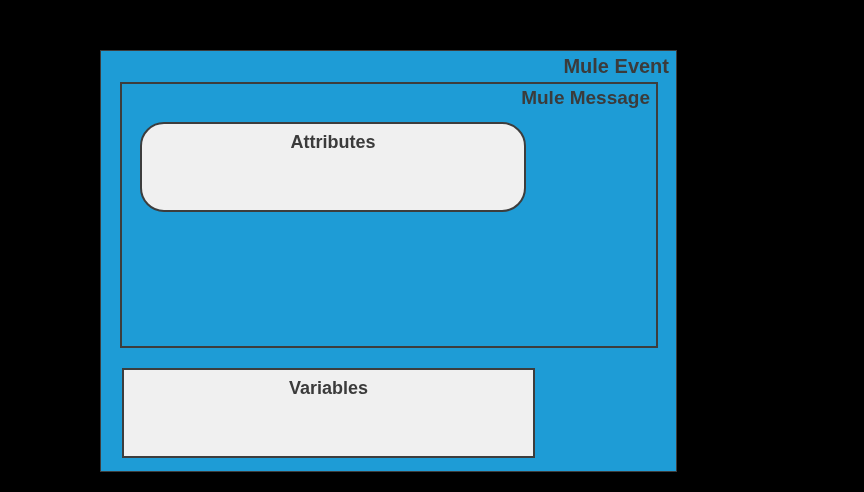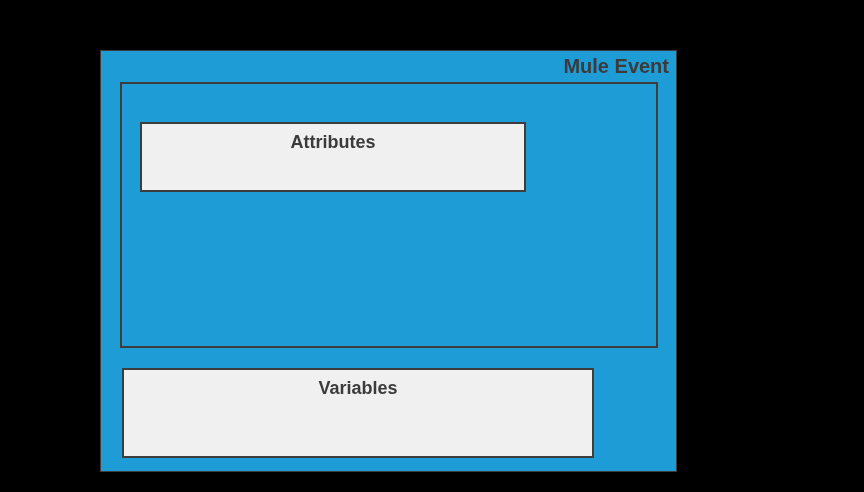--- a/index.html
+++ b/index.html
@@ -67,35 +67,36 @@
     display: block;
     margin-top: 8px;
     font-size: 18px;
     font-weight: bold;
     color: var(--text);
   }
   .attributes-box {
     left: 18px;
     top: 38px;
     width: 386px;
-    height: 70px;
+    height: 90px;
     background: var(--box-fill);
+    border-radius: 24px;
   }
   .payload-box {
     left: 18px;
     top: 152px;
     width: 507px;
     height: 94px;
     background: var(--event-fill);
   }
   .variables-box {
     position: absolute;
     left: 21px;
     top: 317px;
-    width: 472px;
+    width: 413px;
     height: 90px;
     background: var(--box-fill);
     border: 2px solid var(--border);
     text-align: center;
   }
   .variables-box .box-label {
     display: block;
     margin-top: 8px;
     font-size: 18px;
     font-weight: bold;
@@ -103,20 +104,21 @@
   }
 </style>
 </head>
 <body>
 
 <div class="canvas">
   <div class="mule-event">
     <span class="event-title">Mule Event</span>
 
     <div class="mule-message">
+      <span class="message-title">Mule Message</span>
 
       <div class="inner-box attributes-box">
         <span class="box-label">Attributes</span>
       </div>
 
     </div>
 
     <div class="variables-box">
       <span class="box-label">Variables</span>
     </div>

